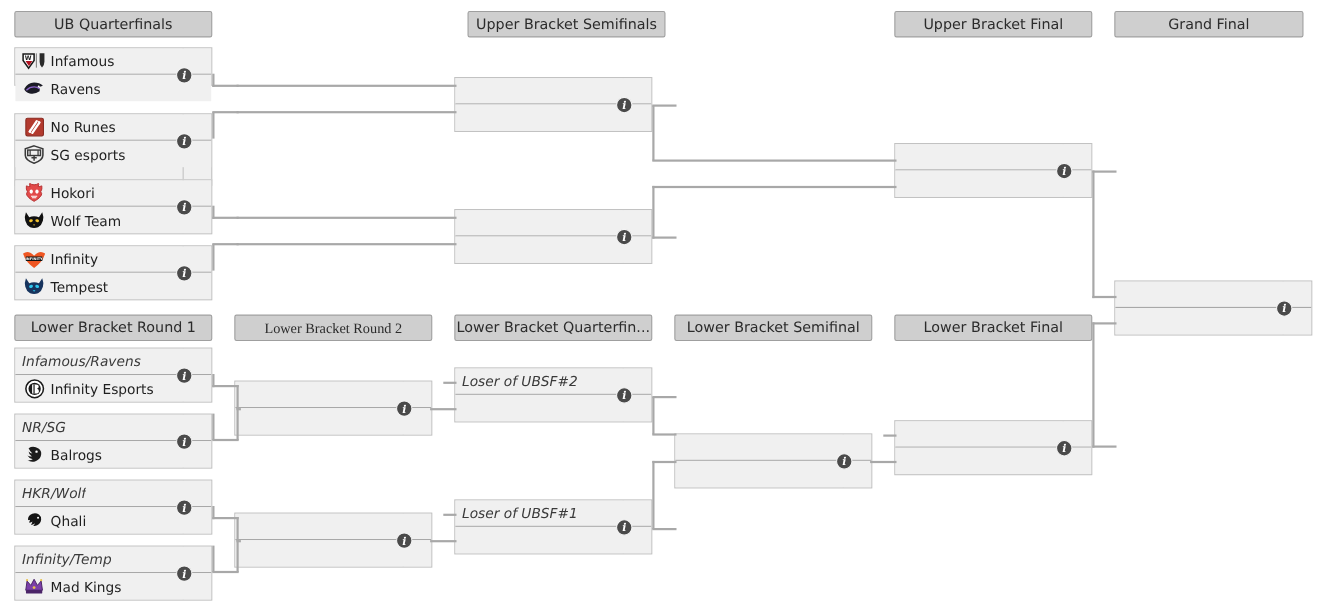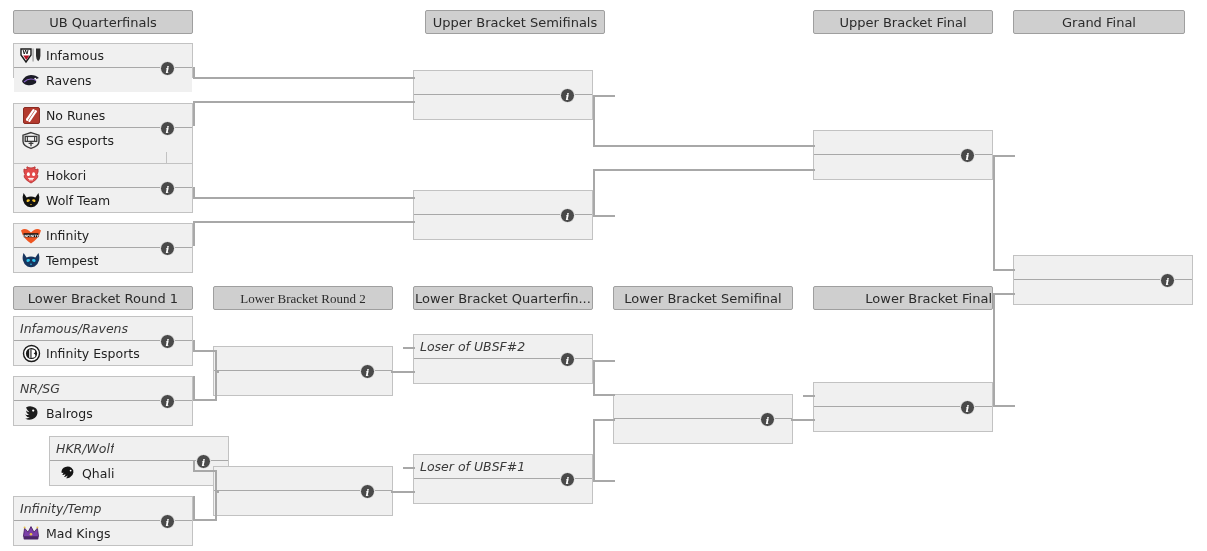--- a/index.html
+++ b/index.html
@@ -136,21 +136,21 @@
 
   <div class="round-header" style="left:13px;top:10px;width:180px;">UB Quarterfinals</div>
   <div class="round-header" style="left:413px;top:10px;width:180px;margin-left:12px;">Upper Bracket Semifinals</div>
   <div class="round-header" style="left:813px;top:10px;width:180px;">Upper Bracket Final</div>
   <div class="round-header" style="left:1013px;top:10px;width:172px;">Grand Final</div>
 
   <div class="round-header" style="left:13px;top:286px;width:180px;">Lower Bracket Round 1</div>
   <div class="round-header" style="left:213px;top:286px;width:180px;font-family:Liberation Serif, serif;">Lower Bracket Round 2</div>
   <div class="round-header" style="left:413px;top:286px;width:180px;">Lower Bracket Quarterfin...</div>
   <div class="round-header" style="left:613px;top:286px;width:180px;">Lower Bracket Semifinal</div>
-  <div class="round-header" style="left:813px;top:286px;width:180px;text-align:right;">Lower Bracket Final</div>
+  <div class="round-header" style="left:813px;top:286px;width:180px;">Lower Bracket Final</div>
 
   <div class="match" style="left:13px;top:43px;width:180px;height:35px;">
     <div class="score-col"></div>
     <div class="row top">
       <span class="logo">
         <svg width="22" height="18" viewBox="0 0 22 18">
           <path d="M1 2 h10 v6 l-5 7 l-5 -7 Z" fill="#ffffff" stroke="#1a1a1a" stroke-width="1.4"></path>
           <path d="M3.2 8.5 h6.2 l-3.1 4.6 Z" fill="#b01020"></path>
           <text x="2.6" y="7.4" font-size="5.6" font-weight="bold" fill="#1a1a1a" font-family="DejaVu Sans">W</text>
           <rect x="12.6" y="1.5" width="0.9" height="13" fill="#7a7a7a"></rect>
@@ -345,21 +345,21 @@
           <path d="M4 3.4 q4.4 -2.6 9 0.4 q3 2 2.4 5.6 q-0.6 3.8 -4.6 5.6 q-4.4 2 -7.8 -0.8 q2.6 0.6 4.8 -0.6 q-3.4 -0.6 -4.8 -3.4 q2 1.2 4 0.8 q-2.8 -1.6 -3 -4.6 q1.6 1.6 3.4 1.8 q-2.2 -2 -3.4 -4.8 Z" fill="#1c1c1c"></path>
           <circle cx="11.2" cy="6.6" r="1.1" fill="#ffffff"></circle>
         </svg>
       </span>
       <span class="tname">Balrogs</span>
       <span class="score bot"></span>
     </div>
     <span class="info-badge" style="left:146px;top:17px;">i</span>
   </div>
 
-  <div class="match" style="left:13px;top:436px;width:180px;height:50px;margin-left:36px;">
+  <div class="match" style="left:13px;top:436px;width:180px;height:50px;">
     <div class="score-col"></div>
     <div class="row top">
       <span class="tname placeholder">HKR/Wolf</span>
       <span class="score top"></span>
     </div>
     <div class="row bot">
       <span class="logo">
         <svg width="19" height="18" viewBox="0 0 19 18">
           <path d="M3.4 8.6 q0 -4.2 4 -5.6 q3.2 -1.2 6 0.8 q2.4 1.8 2 4.8 q-0.4 3.4 -3.6 5 q-1.8 0.9 -3.6 0.6 q1.2 -1.2 1.4 -2.6 q-1.6 1.6 -3.6 1.4 q1.4 -1.4 1.4 -3 q-1.6 1.4 -3.2 1 q1.2 -1.2 1.2 -2.4 q-1 0.6 -2 0 Z" fill="#141414"></path>
           <circle cx="12.6" cy="6.6" r="0.9" fill="#ffffff"></circle>

